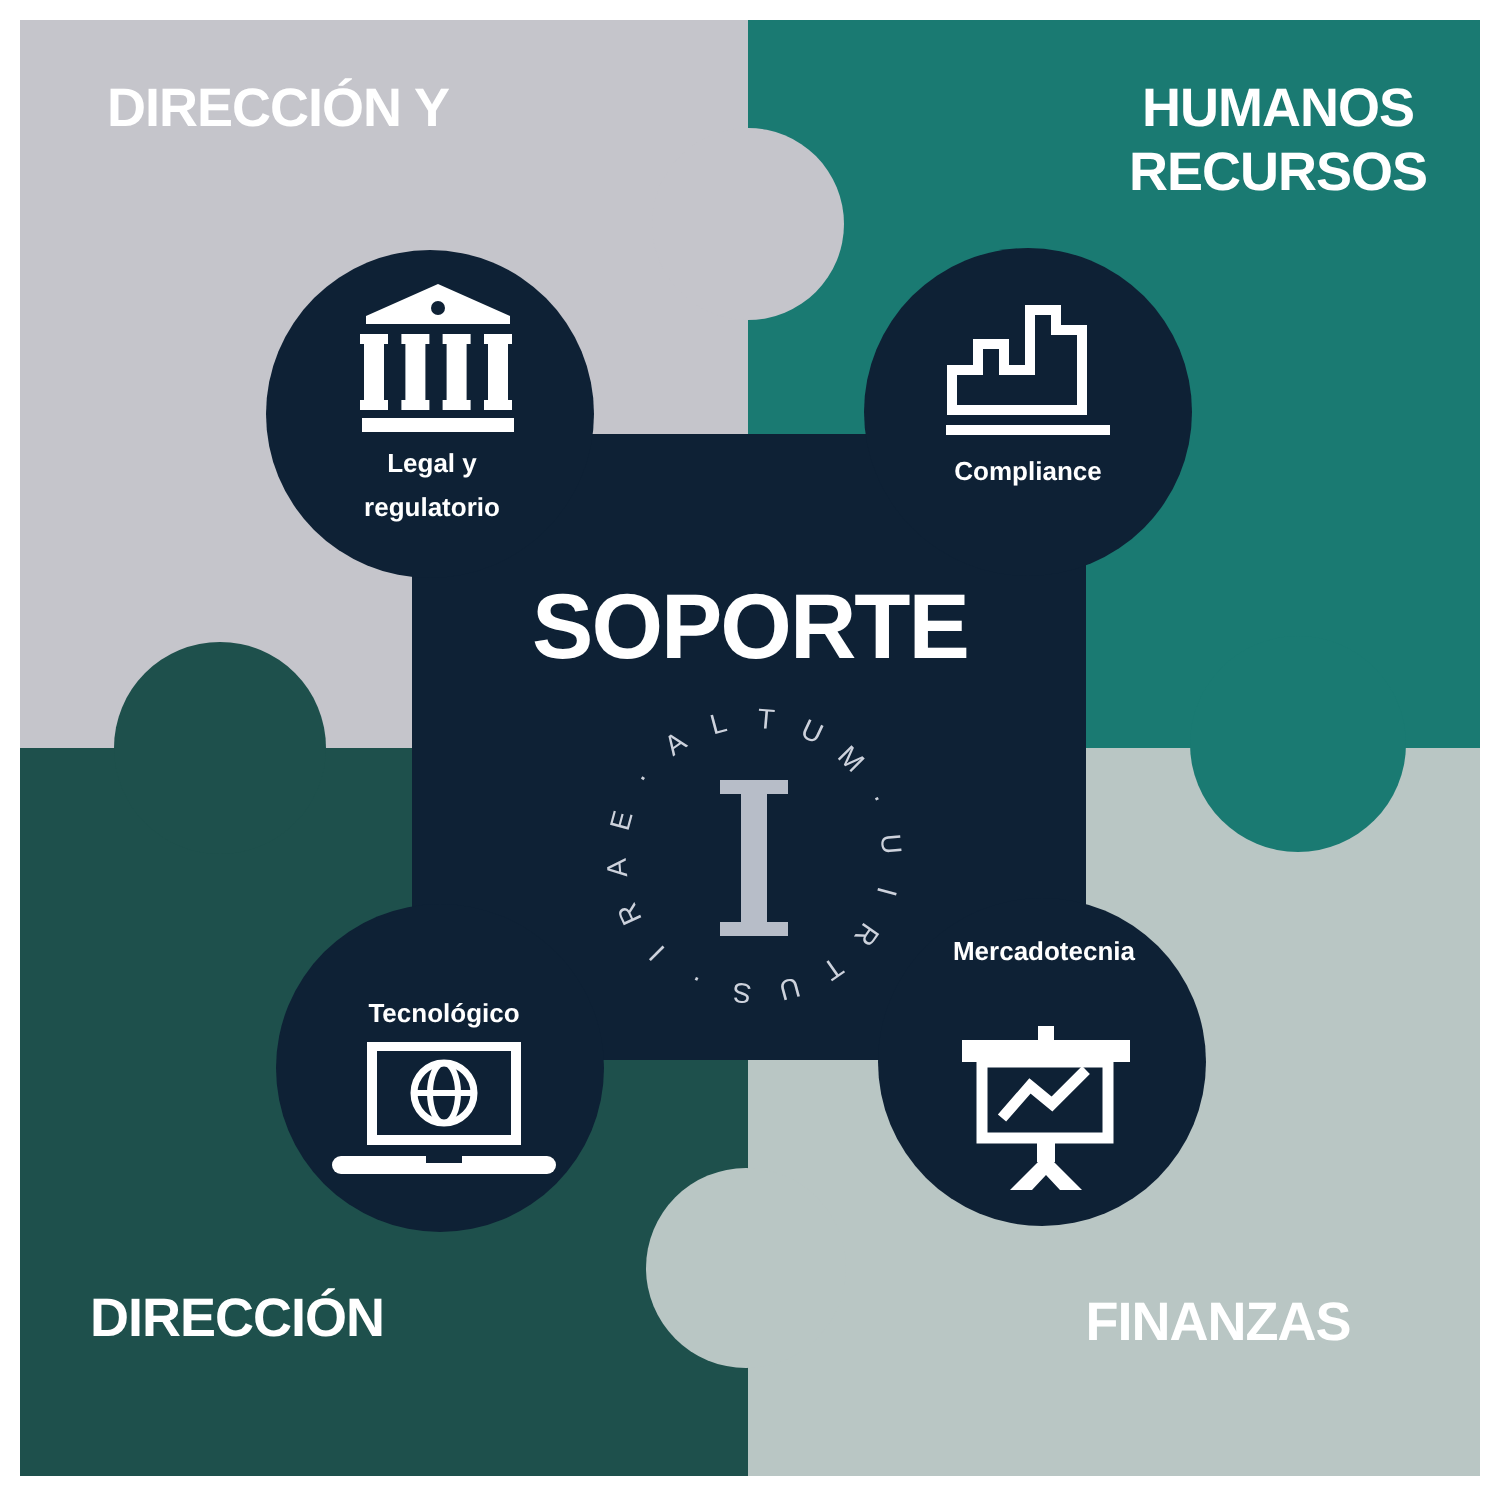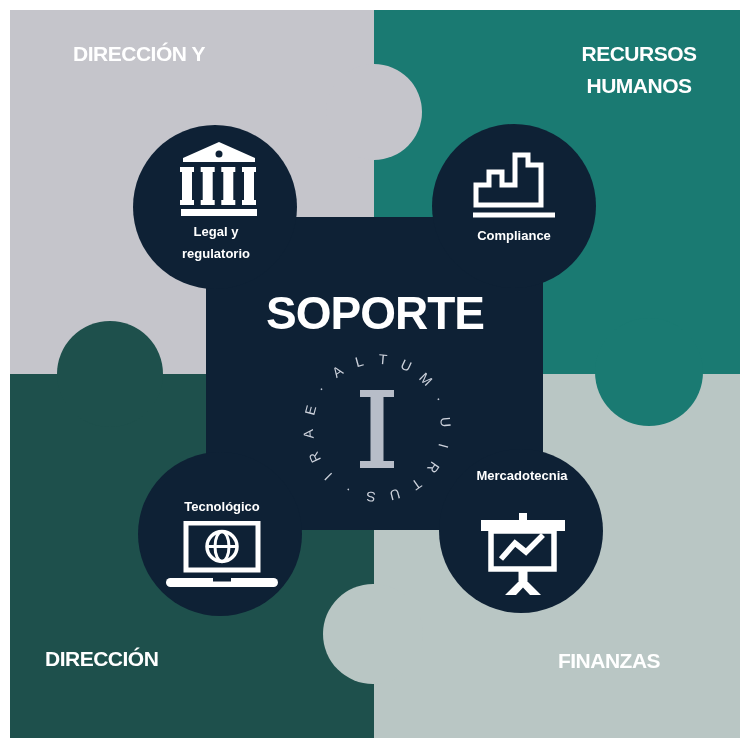--- a/index.html
+++ b/index.html
@@ -8,21 +8,21 @@
   .piece{position:absolute;}
   .piece-tl{left:10px;top:10px;width:364px;height:364px;background:#c5c5cb;}
   .piece-tr{left:374px;top:10px;width:366px;height:364px;background:#1a7a72;}
   .piece-bl{left:10px;top:374px;width:364px;height:364px;background:#1e504c;}
   .piece-br{left:374px;top:374px;width:366px;height:364px;background:#b9c6c4;}
   .knob{position:absolute;border-radius:50%;}
   .knob-gray{left:326px;top:64px;width:96px;height:96px;background:#c5c5cb;}
   .knob-darkteal{left:57px;top:321px;width:106px;height:106px;background:#1e504c;}
   .knob-teal{left:595px;top:318px;width:108px;height:108px;background:#1a7a72;}
   .knob-light{left:323px;top:584px;width:100px;height:100px;background:#b9c6c4;}
-  .q-title{position:absolute;color:#ffffff;font-weight:700;font-size:21px;line-height:32px;
+  .q-title{position:absolute;color:#ffffff;font-weight:700;font-size:27px;line-height:32px;
            letter-spacing:-0.5px;text-align:center;transform:translateX(-50%);white-space:nowrap;}
   .q-title.left-align{transform:none;text-align:left;}
   .center-square{position:absolute;left:206px;top:217px;width:337px;height:313px;background:#0e2135;}
   .node-circle{position:absolute;width:164px;height:164px;border-radius:50%;background:#0e2135;}
   .c-legal{left:133px;top:125px;}
   .c-compliance{left:432px;top:124px;}
   .c-tecnologico{left:138px;top:452px;}
   .c-mercadotecnia{left:439px;top:449px;}
   .soporte{position:absolute;left:375px;top:286px;transform:translateX(-50%);
            color:#ffffff;font-weight:700;font-size:46px;letter-spacing:-1px;white-space:nowrap;text-align:center;}
@@ -44,22 +44,22 @@
 
   <div class="knob knob-gray"></div>
   <div class="knob knob-darkteal"></div>
   <div class="knob knob-teal"></div>
   <div class="knob knob-light"></div>
 
   <div class="q-title" style="left:139px;top:38px;">
     <div>DIRECCIÓN Y</div>
   </div>
   <div class="q-title" style="left:639px;top:38px;">
+    <div>HUMANOS</div>
     <div>RECURSOS</div>
-    <div>HUMANOS</div>
   </div>
   <div class="q-title left-align" style="left:45px;top:643px;">DIRECCIÓN</div>
   <div class="q-title" style="left:609px;top:645px;">FINANZAS</div>
 
   <div class="center-square"></div>
 
   <div class="node-circle c-legal"></div>
   <div class="node-circle c-compliance"></div>
   <div class="node-circle c-tecnologico"></div>
   <div class="node-circle c-mercadotecnia"></div>

